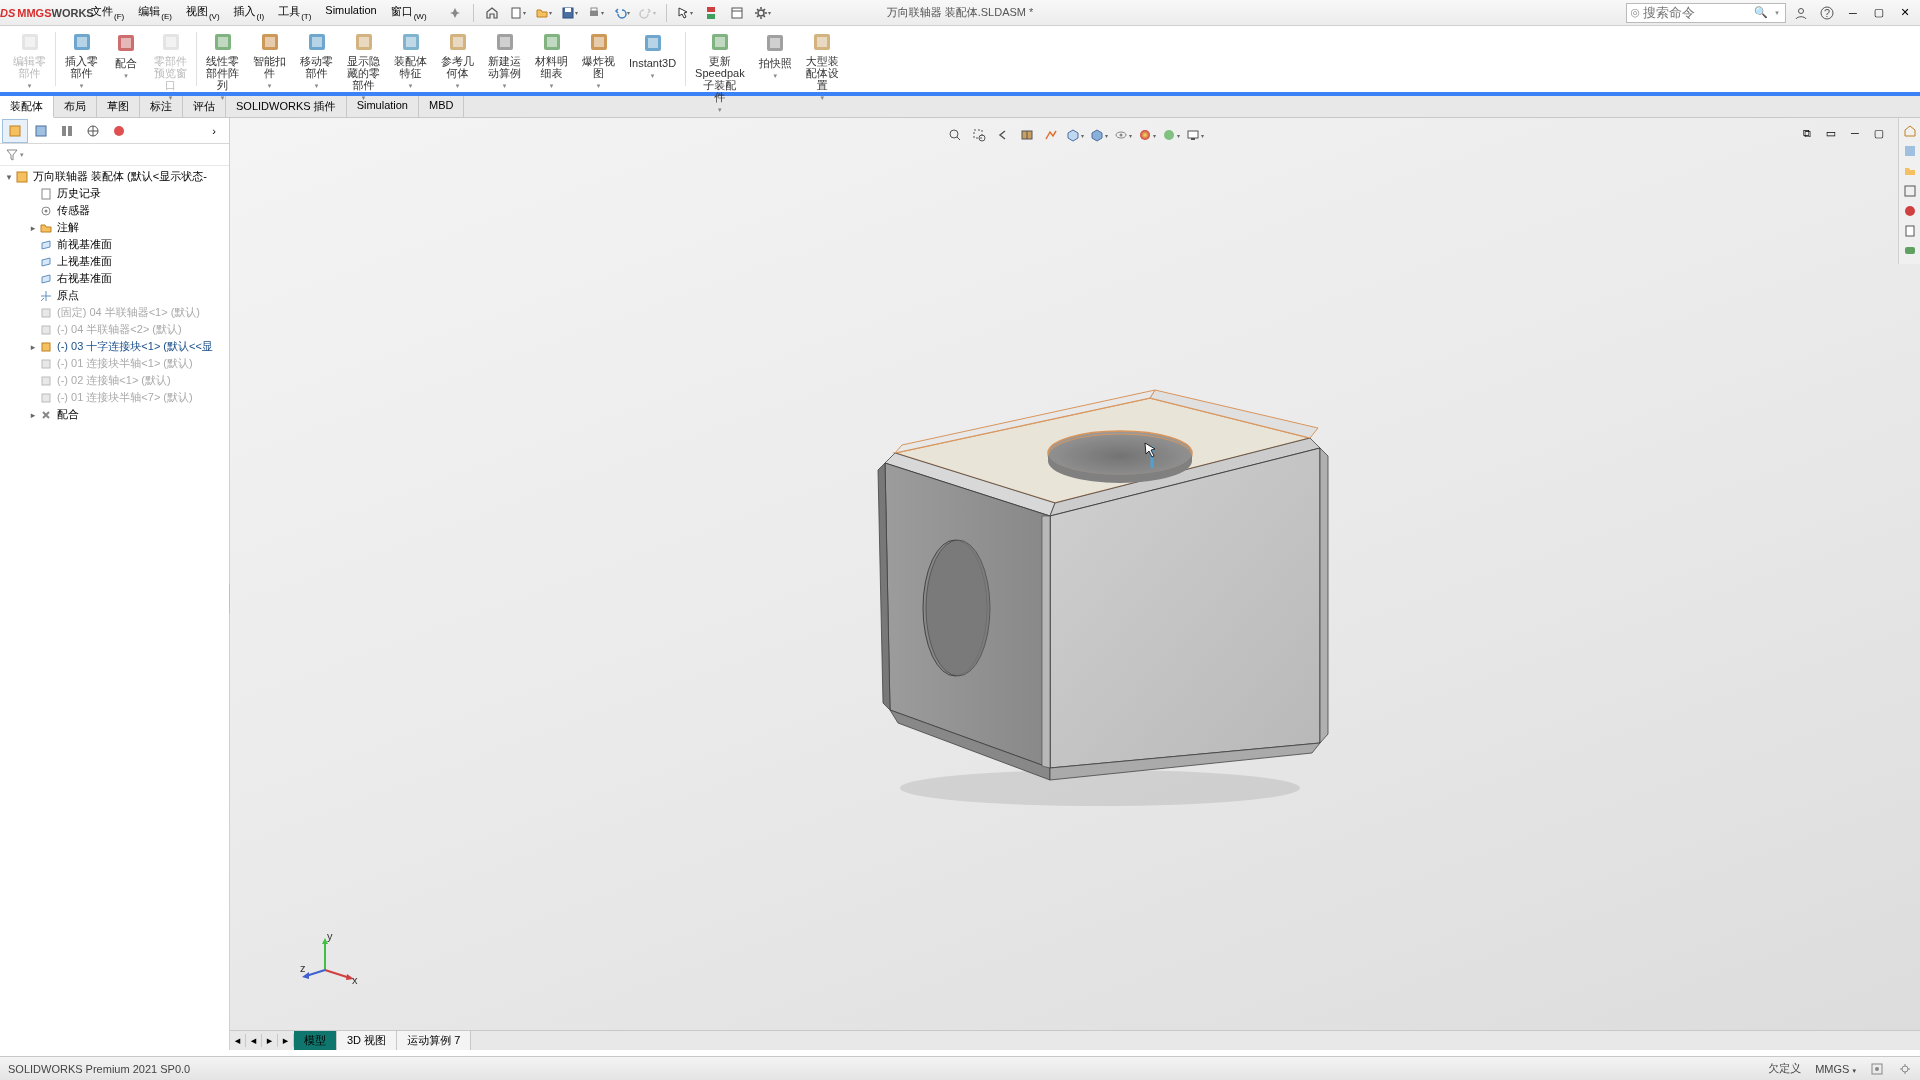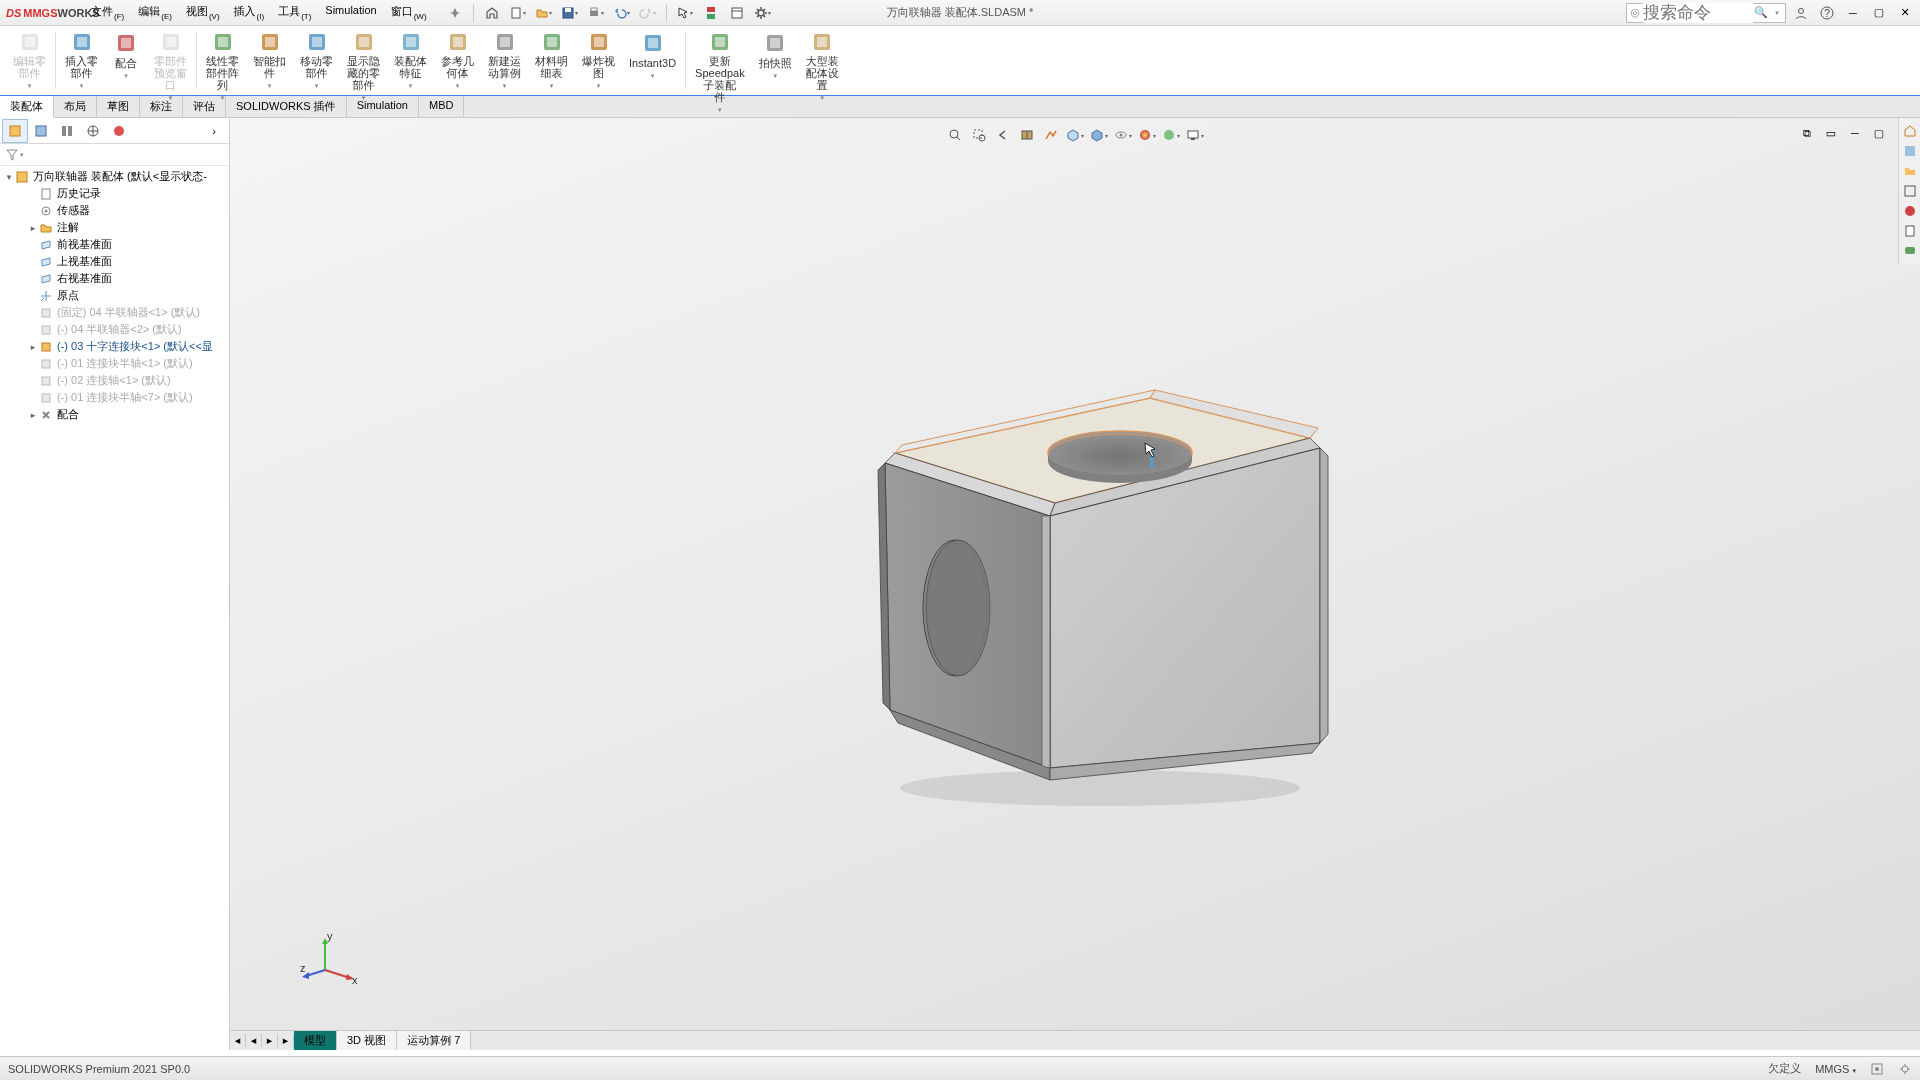--- a/index.html
+++ b/index.html
@@ -1,32 +1,32 @@
 <!DOCTYPE html>
 <html><head>
 <meta charset="utf-8">
 <style>
 *{margin:0;padding:0;box-sizing:border-box;font-family:"Microsoft YaHei",Tahoma,sans-serif;font-size:11px;user-select:none}
 body{width:1920px;height:1080px;background:#fff;overflow:hidden;position:relative}
 .titlebar{height:26px;background:linear-gradient(#f8f8f8,#ececec);display:flex;align-items:center;border-bottom:1px solid #d0d0d0}
-.logo{width:84px;height:26px;display:flex;align-items:center;padding-left:6px;font-weight:bold;color:#d72e2e;font-size:10px}
+.logo{width:84px;height:26px;display:flex;align-items:center;font-weight:bold;color:#d72e2e;font-size:10px}
 .logo .ds{color:#d72e2e;font-style:italic;font-weight:bold;margin-right:2px}
 .menu{display:flex;gap:0}
 .menu-item{padding:14px 7px;cursor:default}
 .menu-item sub{font-size:8px;margin-left:1px}
 .tb-icons{display:flex;gap:4px;margin-left:10px;align-items:center}
 .tb-icon{width:22px;height:22px;display:flex;align-items:center;justify-content:center;border:1px solid transparent;border-radius:2px}
 .tb-sep{width:1px;height:18px;background:#c8c8c8;margin:0 3px}
 .title-center{position:absolute;left:50%;transform:translateX(-50%);color:#555}
 .title-right{margin-left:auto;display:flex;align-items:center;gap:4px;padding-right:4px}
 .searchbox{display:flex;align-items:center;border:1px solid #bbb;height:20px;width:160px;background:#fff}
 .searchbox .sicon{width:18px;text-align:center;color:#888}
-.searchbox input{border:0;outline:0;width:110px;font-size:17px;color:#888}
+.searchbox input{border:0;outline:0;width:110px;font-size:13px;color:#888}
 .win-btn{width:22px;height:22px;display:flex;align-items:center;justify-content:center}
-.ribbon{height:70px;background:#fff;border-bottom:1px solid #3b82f6;display:flex;padding:2px 6px}
+.ribbon{height:70px;background:#fff;border-bottom:4px solid #3b82f6;display:flex;padding:2px 6px}
 .rb-btn{display:flex;flex-direction:column;align-items:center;justify-content:flex-start;padding:2px 6px;min-width:42px;text-align:center;line-height:12px;color:#333;border:1px solid transparent;border-radius:2px;position:relative}
 .rb-btn.dis{color:#bbb}
 .rb-btn .ric{width:24px;height:24px;margin-bottom:2px;display:flex;align-items:center;justify-content:center}
 .rb-btn .dd{font-size:7px;color:#888;margin-top:1px}
 .rb-sep{width:1px;background:#e0e0e0;margin:4px 2px}
 .tabstrip{height:22px;background:#e8e8e8;border-bottom:1px solid #c8c8c8;display:flex}
 .tab{padding:3px 10px;border-right:1px solid #c8c8c8;background:#e8e8e8;cursor:default}
 .tab.active{background:#fff;border-bottom:1px solid #fff;margin-bottom:-1px}
 .workspace{position:absolute;top:118px;left:0;right:0;bottom:30px;display:flex}
 .fm-panel{width:230px;background:#fff;border-right:1px solid #d0d0d0;display:flex;flex-direction:column;position:relative}

